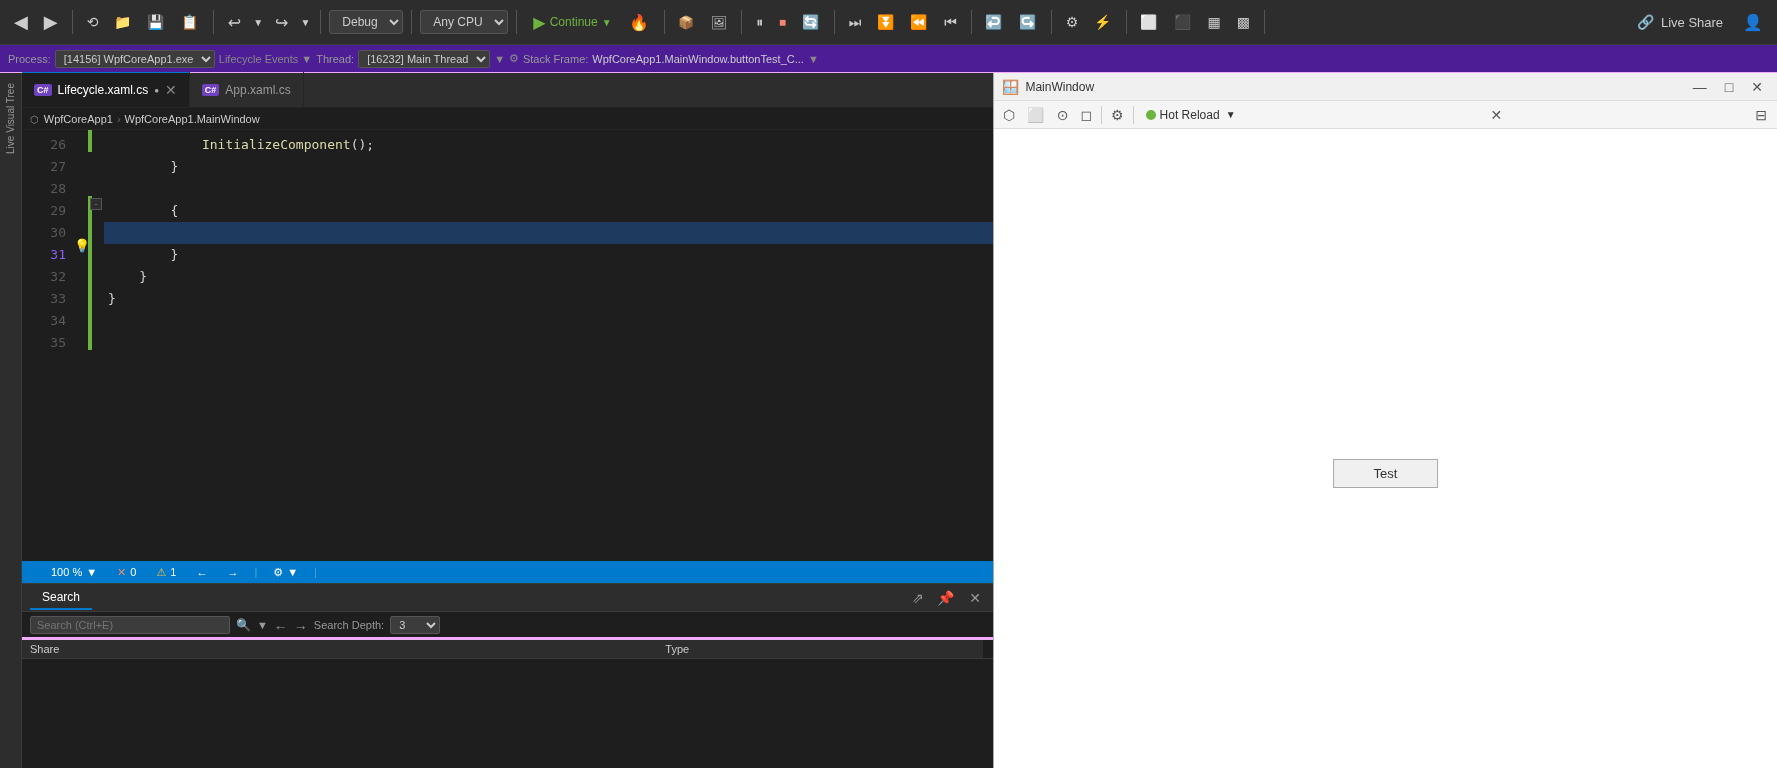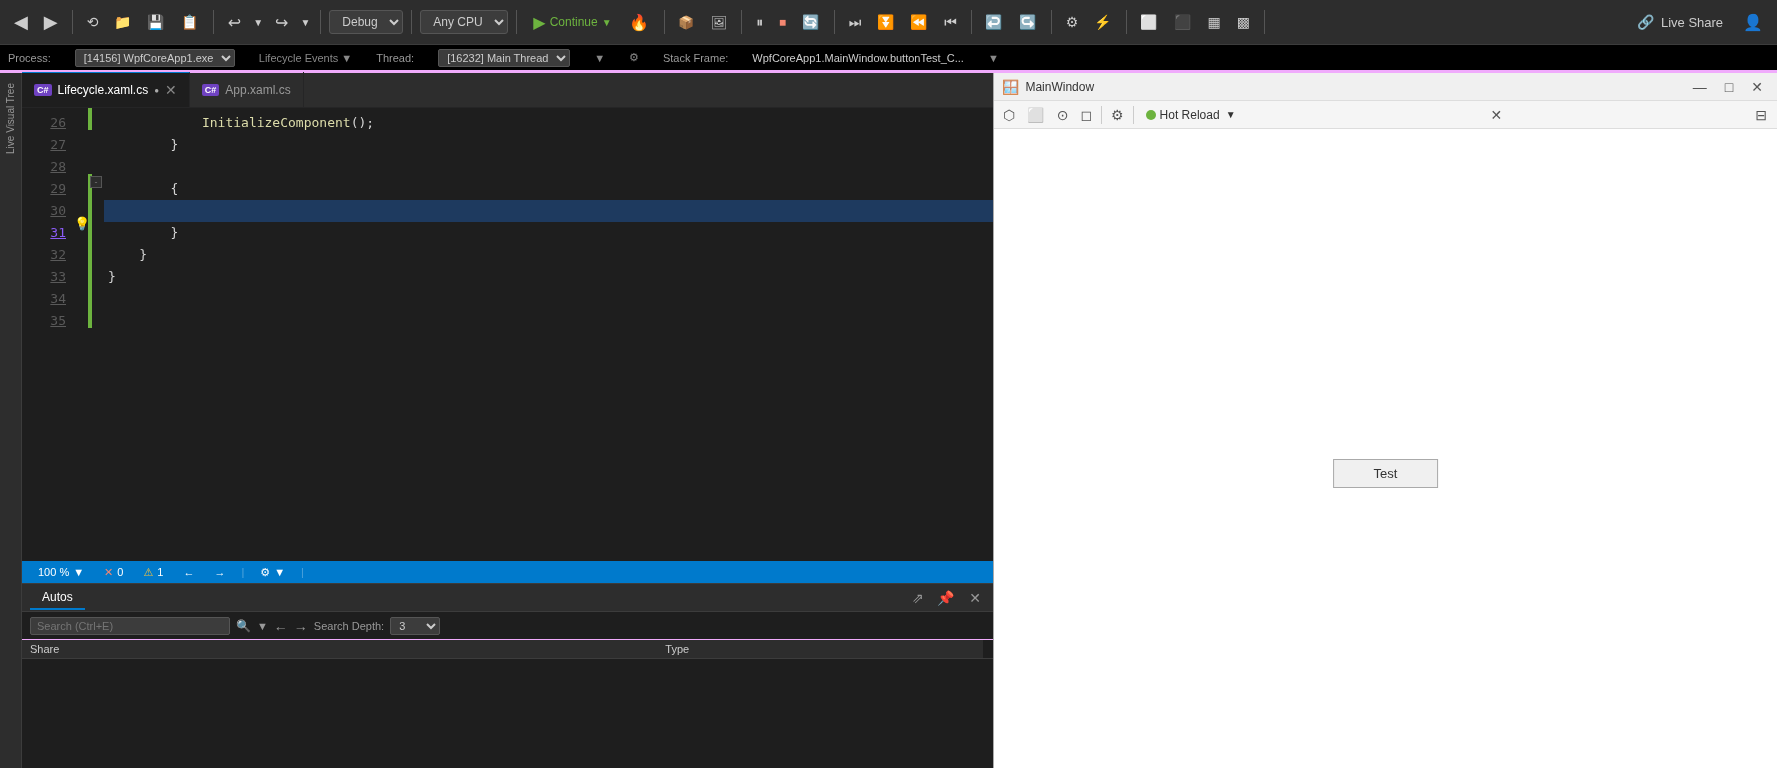--- a/index.html
+++ b/index.html
@@ -71,26 +71,26 @@
       cursor: pointer;
       padding: 4px 10px;
       border-radius: 3px;
       font-size: 13px;
       margin-left: auto;
     }
 
     
     .process-bar {
       height: 28px;
-      background: #000000;
+      background: #4c1d95;
       display: flex;
       align-items: center;
       padding: 0 8px;
-      gap: 24px;
-      border-bottom: 3px solid #f0abfc;
+      gap: 4px;
+      border-bottom: 1px solid #f0abfc;
       font-size: 11px;
       color: #cccccc;
     }
     .process-bar select {
       background: #3c3c3c;
       border: 1px solid #555;
       color: #ccc;
       padding: 1px 4px;
       font-size: 11px;
       border-radius: 2px;
@@ -213,21 +213,21 @@
       padding: 4px 0;
       text-align: right;
       color: #5a5a5a;
       font-family: 'Consolas', monospace;
       font-size: 13px;
       line-height: 22px;
       padding-right: 8px;
       user-select: none;
       flex-shrink: 0;
     }
-    .line-numbers .ln { display: block; text-decoration: underline; }
+    .line-numbers .ln { display: block; }
     .line-numbers .ln.active { color: #8b5cf6; }
     .gutter {
       width: 20px;
       flex-shrink: 0;
       background: #1e1e1e;
       position: relative;
     }
     .code-content {
       flex: 1;
       padding: 4px 0;
@@ -252,21 +252,21 @@
     .fn { color: #dcdcaa; }
     .param { color: #9cdcfe; }
     .underline { text-decoration: underline wavy #f48771; }
 
     
     .status-bar {
       height: 22px;
       background: #007acc;
       display: flex;
       align-items: center;
-      padding: 0 12px;
+      padding: 0 25px;
       gap: 12px;
       font-size: 11px;
       color: #ffffff;
     }
     .status-item {
       display: flex;
       align-items: center;
       gap: 4px;
       cursor: pointer;
       padding: 0 4px;
@@ -314,21 +314,21 @@
       font-size: 14px;
       padding: 2px 4px;
     }
     .panel-search-bar {
       height: 28px;
       background: #1e1e1e;
       display: flex;
       align-items: center;
       padding: 0 8px;
       gap: 6px;
-      border-bottom: 1px solid #f0abfc;
+      border-bottom: 3px solid #f0abfc;
     }
     .panel-search-input {
       background: #3c3c3c;
       border: 1px solid #555;
       color: #ccc;
       padding: 2px 6px;
       font-size: 11px;
       border-radius: 2px;
       width: 200px;
     }
@@ -556,20 +556,28 @@
         <span>Lifecycle.xaml.cs</span>
         <span style="color:#aaa; font-size:8px">●</span>
         <span class="tab-close">✕</span>
       </div>
       <div class="tab">
         <span class="tab-icon-cs">C#</span>
         <span>App.xaml.cs</span>
       </div>
     </div>
 
+    <div class="breadcrumb-bar">
+      <span style="cursor:pointer">
+        <span style="color:#888;font-size:10px;margin-right:2px">⬡</span>
+        <span>WpfCoreApp1</span>
+      </span>
+      <span class="breadcrumb-sep">›</span>
+      <span style="cursor:pointer">WpfCoreApp1.MainWindow</span>
+    </div>
 
     <div class="code-area">
       <div class="line-numbers">
         <span class="ln">26</span>
         <span class="ln">27</span>
         <span class="ln">28</span>
         <span class="ln">29</span>
         <span class="ln">30</span>
         <span class="ln active">31</span>
         <span class="ln">32</span>
@@ -650,21 +658,21 @@
         <span>⚙</span>
         <span>▼</span>
       </div>
       <span style="color:rgba(255,255,255,0.3)">|</span>
     </div>
 
     <div class="bottom-panel">
 
       <div class="panel-tabs">
         <div class="panel-tab active">
-          <span>Autos</span>
+          <span>Search</span>
         </div>
         <div class="panel-tab-actions">
           <button class="panel-tab-btn">⇗</button>
           <button class="panel-tab-btn">📌</button>
           <button class="panel-tab-btn">✕</button>
         </div>
       </div>
 
       <div class="panel-search-bar">
         <input class="panel-search-input" type="text" placeholder="Search (Ctrl+E)" style="">

